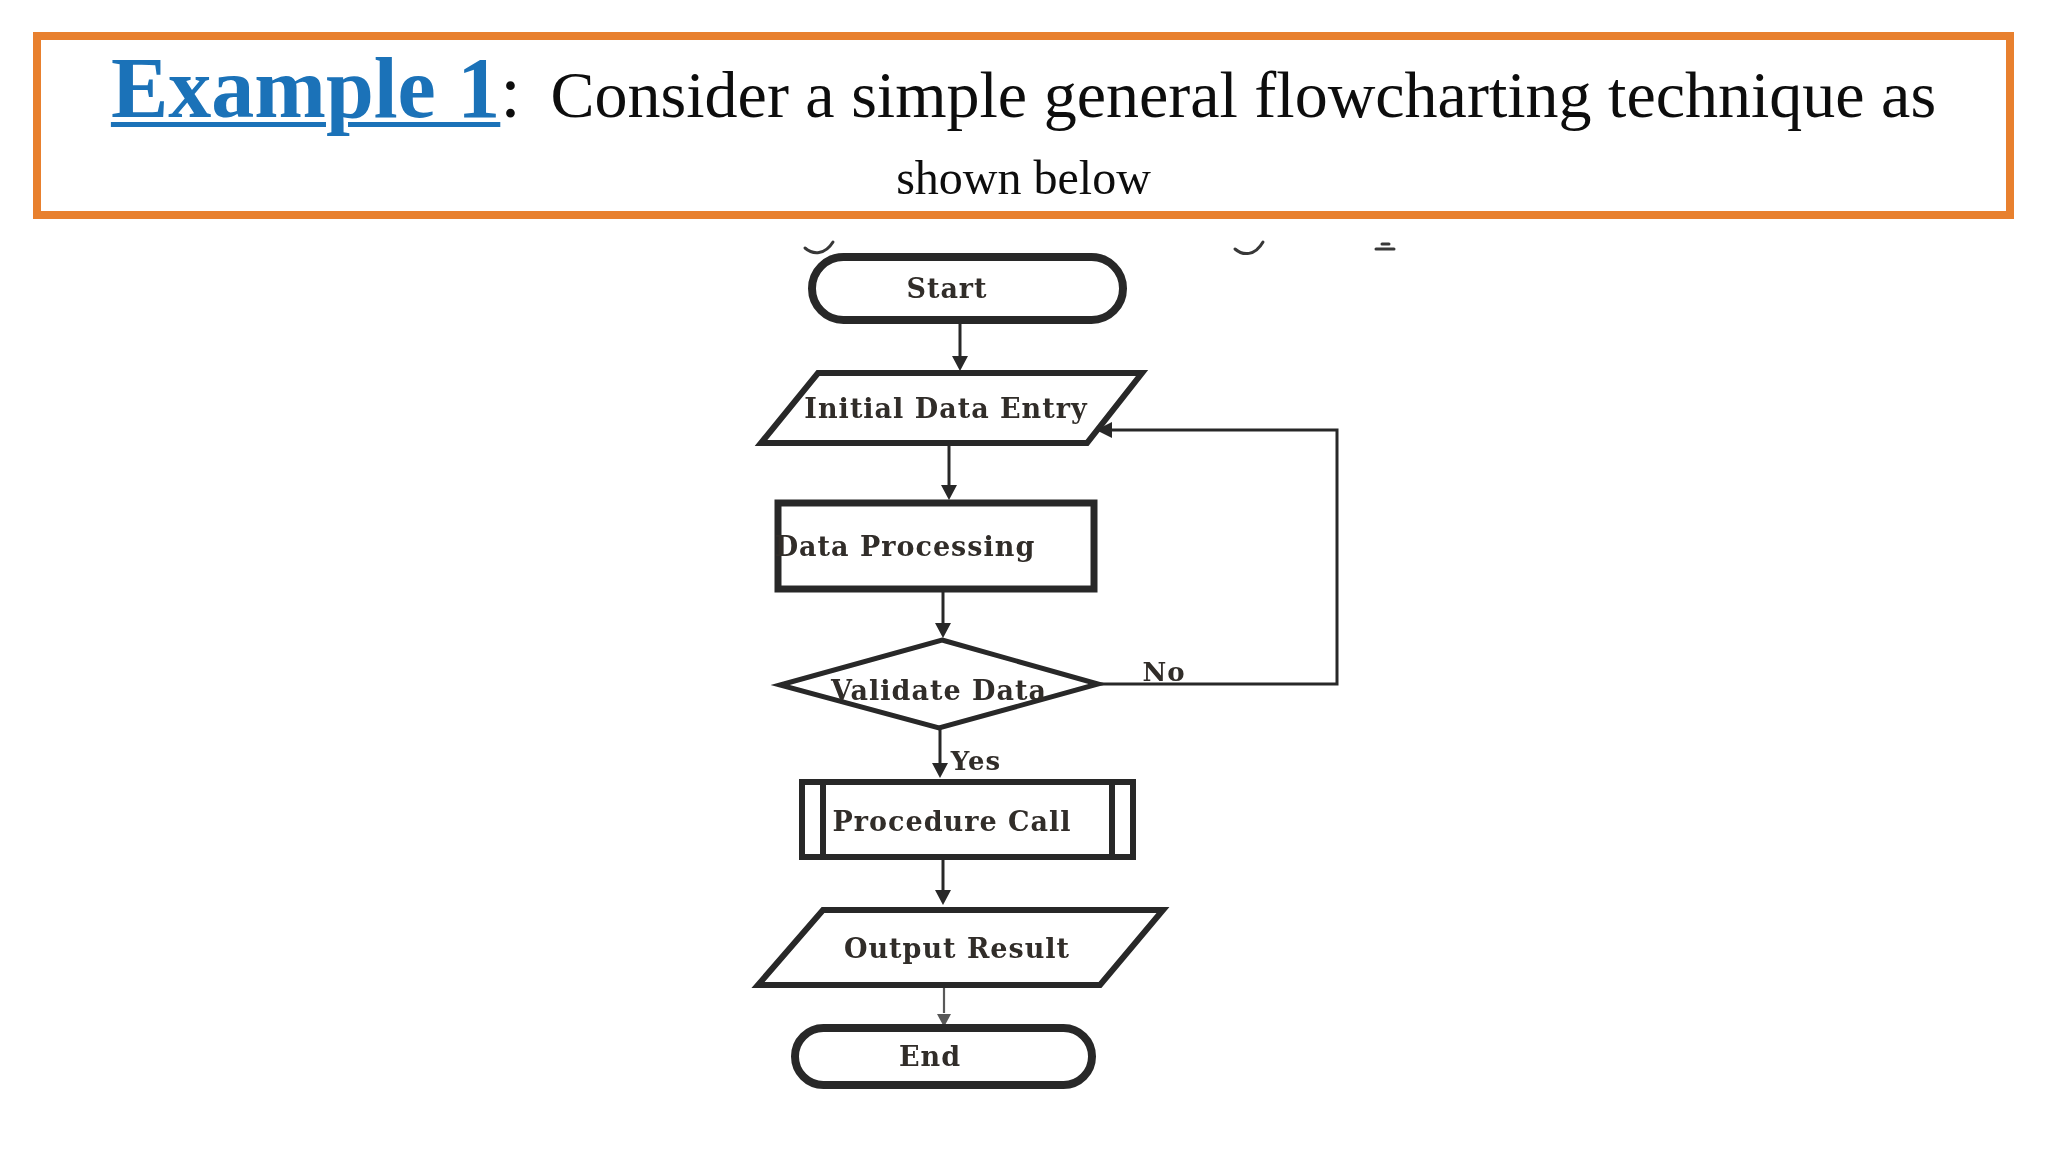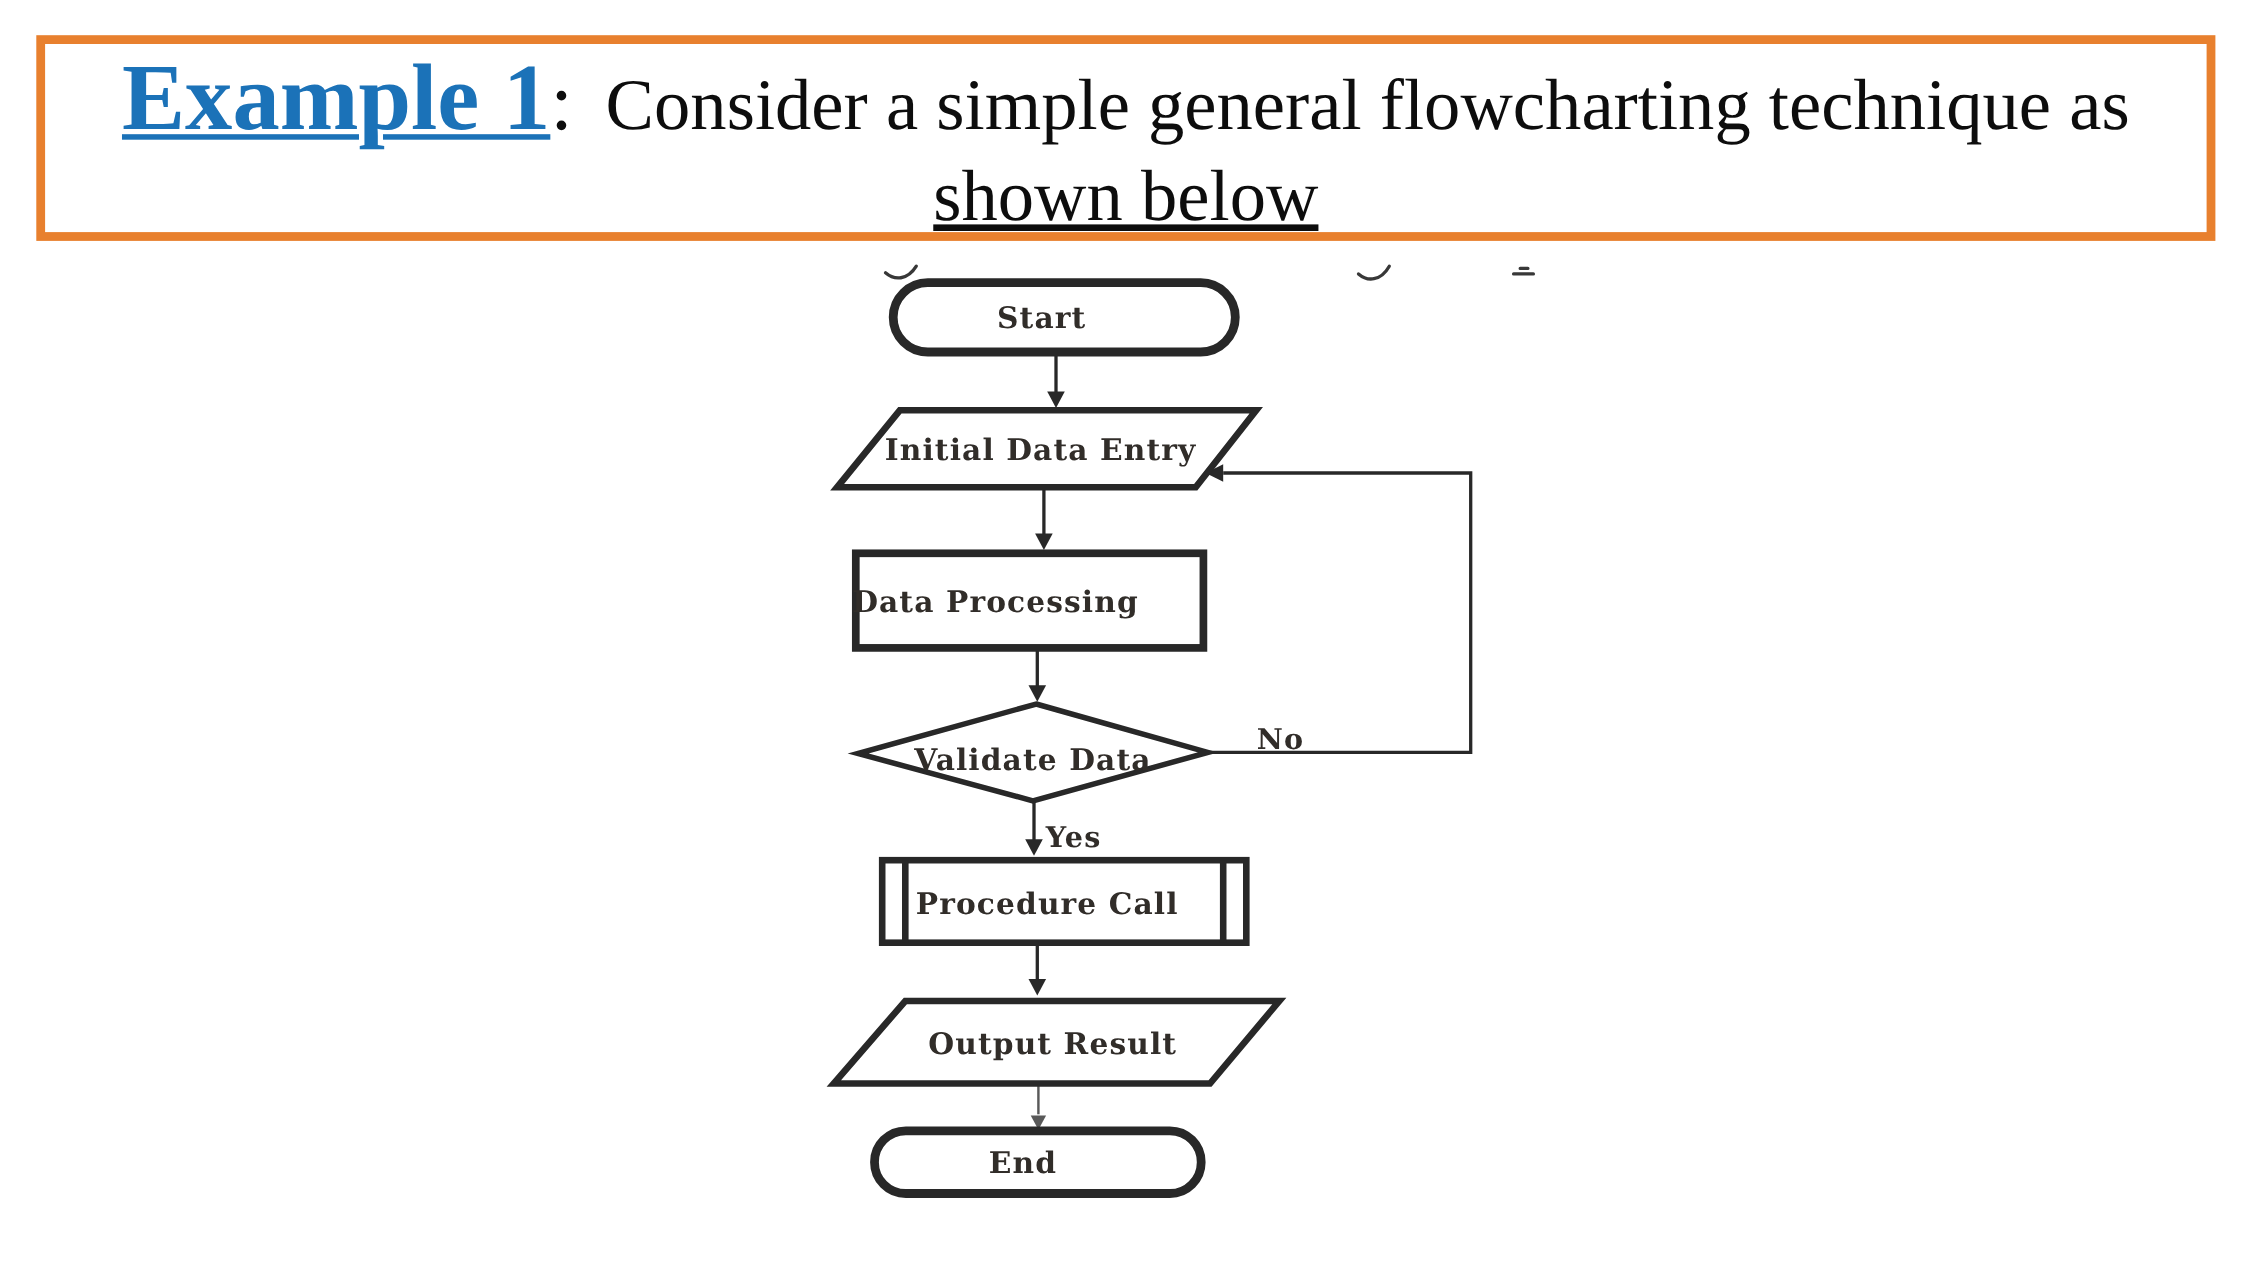--- a/index.html
+++ b/index.html
@@ -35,23 +35,22 @@
     text-decoration-thickness:5px;
     text-underline-offset:5px;
   }
   .title-colon{
     font-size:74px;
     color:#0d0d0d;
   }
   .title-rest{ margin-left:0.45em; }
   .title-line2{
     line-height:70px;
-    font-size:66px;
+    font-size:48px;
     color:#0d0d0d;
-    text-decoration:underline;
   }
 
   
   .flowchart{
     position:absolute;
     left:730px;top:230px;
     width:680px;height:870px;
     color:var(--ink,#2b2b2b);
     filter:blur(0.55px) contrast(1.03);
   }

